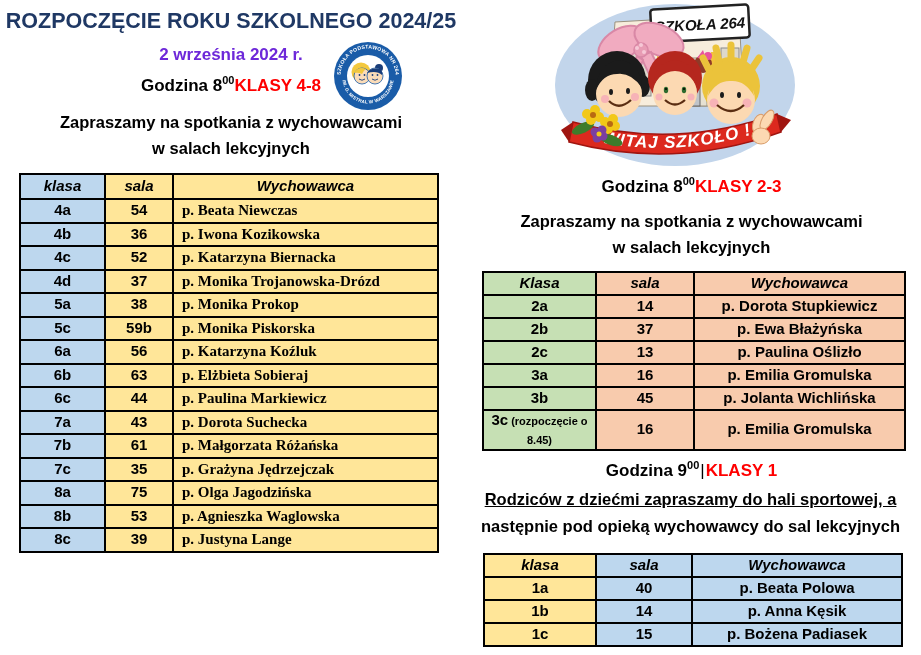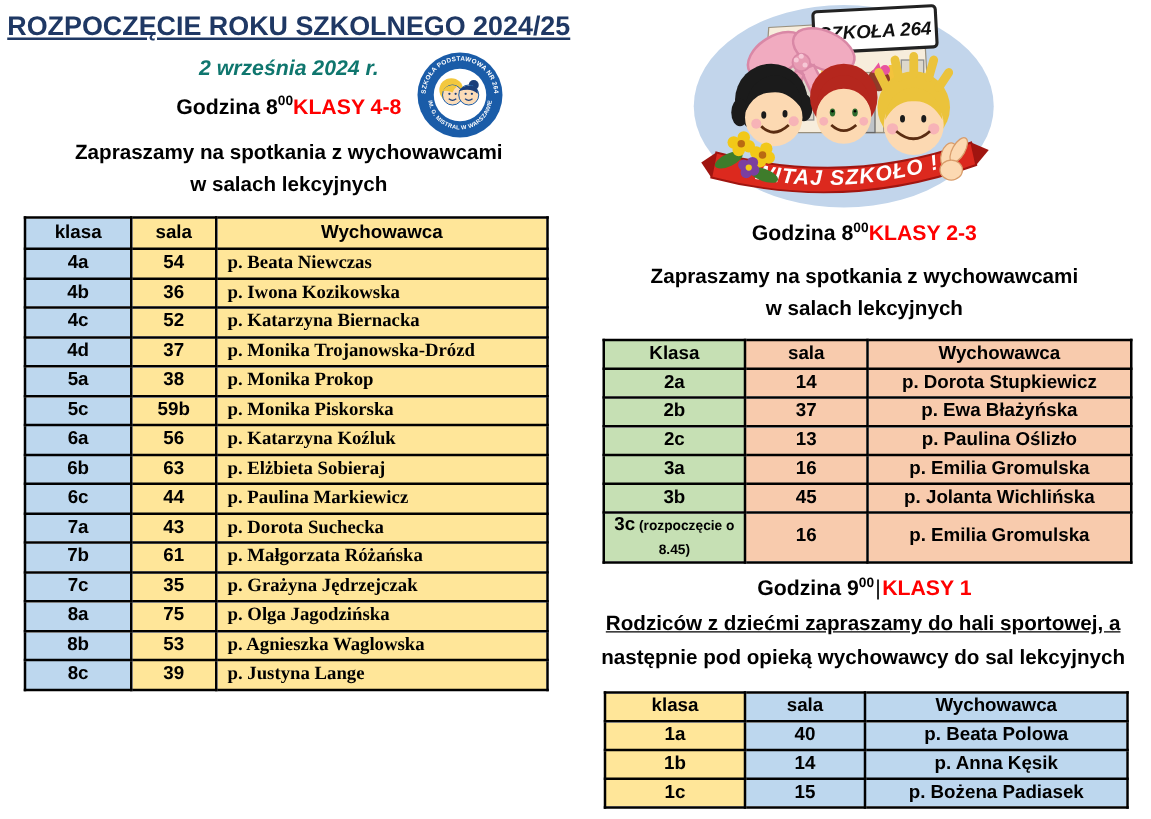--- a/index.html
+++ b/index.html
@@ -1,42 +1,42 @@
 <!DOCTYPE html>
 <html><head>
 <meta charset="utf-8">
 <style>
   html,body{margin:0;padding:0;background:#fff;}
   body{font-family:"Liberation Sans", sans-serif; color:#000;}
   .page{position:relative;width:921px;height:655px;background:#ffffff;overflow:hidden;}
   .abs{position:absolute;}
   .ctr{text-align:center;}
 
-  .title{left:0;top:9px;width:462px;font-size:21.5px;font-weight:bold;color:#1F3864;text-decoration:underline;}
-  .date-line{left:0;top:45px;width:462px;font-size:17px;font-weight:bold;color:#0f766e;font-style:italic;}
+  .title{left:0;top:9px;width:462px;font-size:21.5px;font-weight:bold;color:#1F3864;}
+  .date-line{left:0;top:45px;width:462px;font-size:17px;font-weight:bold;color:#6d28d9;}
   .time-line{font-size:17px;font-weight:bold;color:#000;white-space:nowrap;}
   .time-48{left:0;top:76px;width:462px;}
   .time-23{left:462px;top:177px;width:459px;}
   .time-1{left:462px;top:461px;width:459px;}
   .time-line sup{font-size:11px;vertical-align:super;line-height:0;}
   .red{color:#FF0000;}
   .gap{margin-left:0;}
   .sep{font-weight:normal;margin:0 1px;}
 
   .invite{font-size:16.5px;font-weight:bold;line-height:1.2;}
   .inv-l1{left:0;top:113px;width:462px;}
   .inv-l2{left:0;top:139px;width:462px;}
   .inv-r1{left:462px;top:212px;width:459px;}
   .inv-r2{left:462px;top:238px;width:459px;}
   .inv-b1{left:460px;top:490px;width:461px;text-decoration:underline;}
   .inv-b2{left:460px;top:517px;width:461px;}
 
   table{border-collapse:collapse;table-layout:fixed;}
   th,td{border:2px solid #000;font-weight:bold;font-size:15px;text-align:center;vertical-align:middle;padding:0 2px;line-height:1.25;overflow:hidden;}
-  th{height:23px;}
+  th{height:23px;font-style:italic;}
   td{height:21.5px;}
 
   .t48{left:19px;top:173px;width:420px;}
   .t48 th:nth-child(1),.t48 td:nth-child(1){background:#BDD7EE;}
   .t48 th:nth-child(n+2),.t48 td:nth-child(n+2){background:#FFE699;}
   .t48 td:nth-child(3){text-align:left;padding-left:8px;font-family:Liberation Serif, serif;}
 
   .t23{left:482px;top:271px;width:424px;}
   .t23 th,.t23 td{height:21px;}
   .t23 th:nth-child(1),.t23 td:nth-child(1){background:#C6E0B4;}

